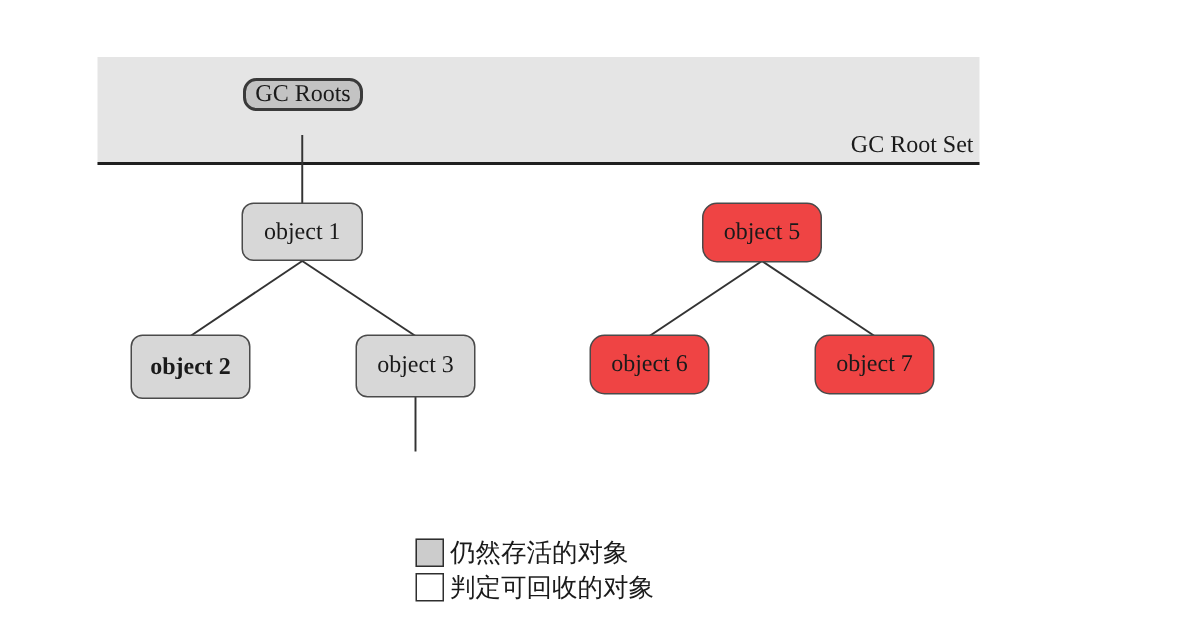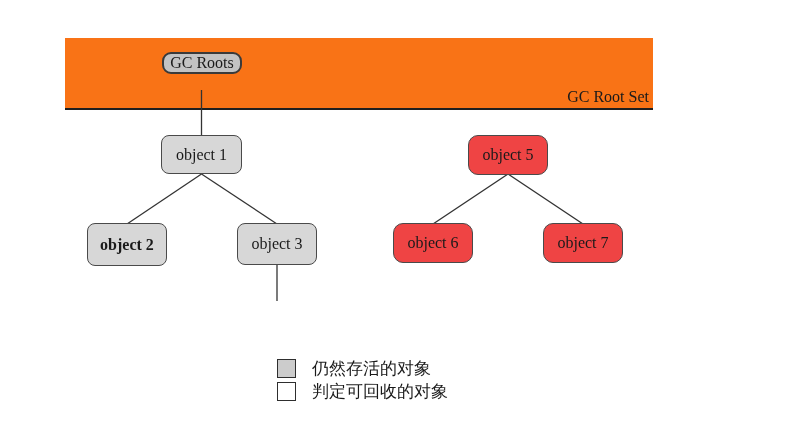--- a/index.html
+++ b/index.html
@@ -16,21 +16,21 @@
     font-family: "Liberation Serif", "DejaVu Serif", serif;
     color: #1a1a1a;
   }
   
   #banner {
     position: absolute;
     left: 65px;
     top: 38px;
     width: 588px;
     height: 70px;
-    background: #f97316;
+    background: #e5e5e5;
     border-bottom: 2px solid #1f1f1f;
     box-sizing: content-box;
   }
   #root-set-label {
     position: absolute;
     right: 4px;
     bottom: 2px;
     font-size: 16px;
     white-space: nowrap;
   }
@@ -88,21 +88,21 @@
   .legend-swatch {
     width: 19px;
     height: 19px;
     box-sizing: border-box;
     border: 1.5px solid #2e2e2e;
     flex: 0 0 auto;
   }
   .legend-swatch.alive { background: #cccccc; }
   .legend-swatch.recyclable { background: #ffffff; }
   .legend-label {
-    margin-left: 16px;
+    margin-left: 4px;
     font-size: 17px;
     line-height: 19px;
     white-space: nowrap;
     font-family: Liberation Serif, serif;
   }
 </style>
 </head>
 <body>
 
 <div id="canvas">

